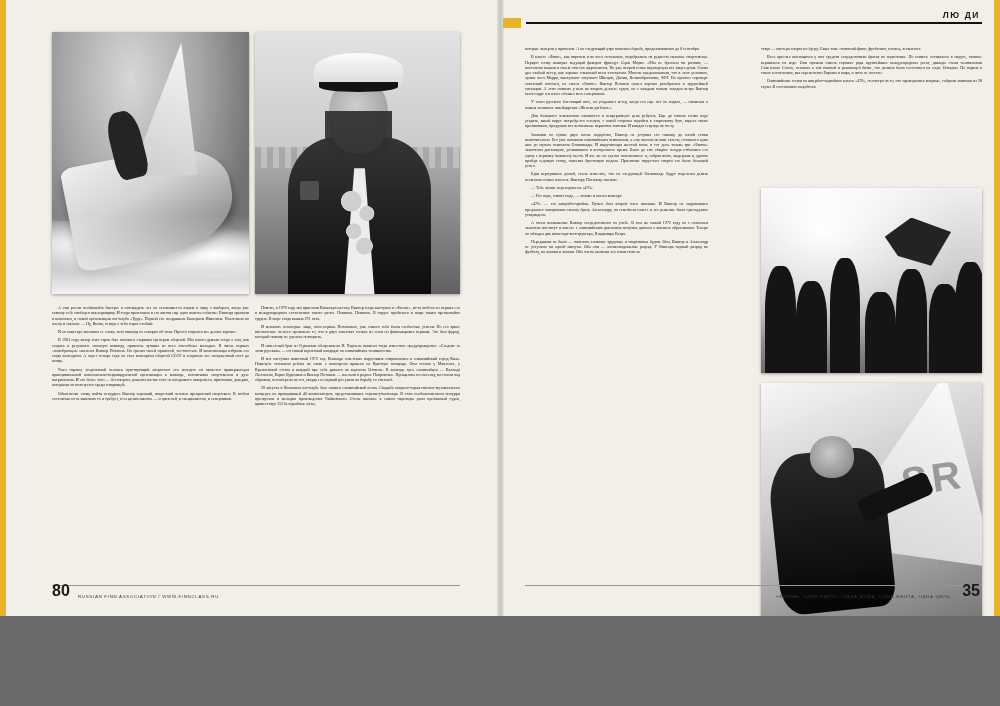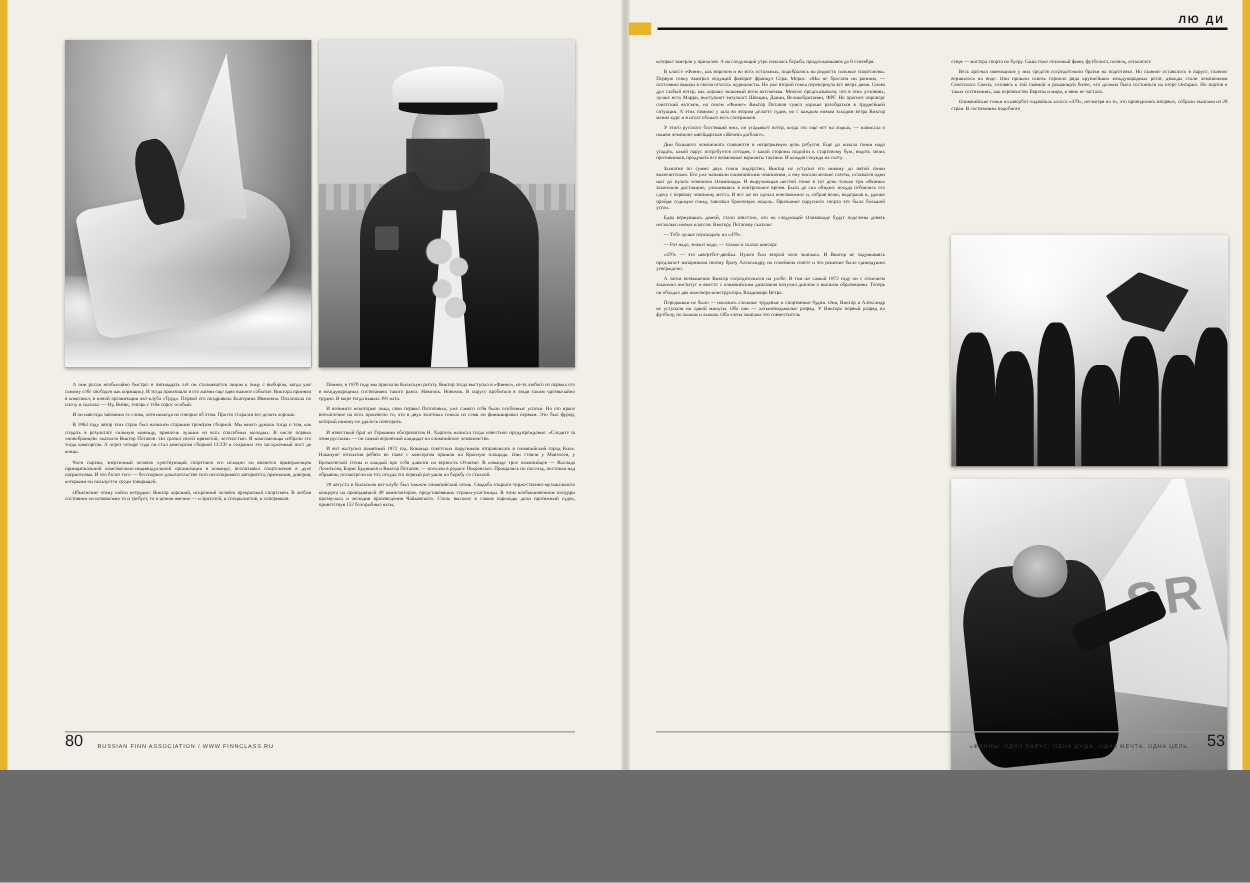--- a/index.html
+++ b/index.html
@@ -207,21 +207,21 @@
   #lc2{left:255px;top:305px;width:205px;height:355px;}
   
   #rc1{left:525px;top:46px;width:183px;height:610px;}
   #rc-mid{left:722px;top:46px;width:175px;height:130px;}
   #rc-right{left:761px;top:46px;width:221px;height:132px;}
 
   
   .folio{
     position:absolute;bottom:16px;
     font-family:"Liberation Sans",sans-serif;
-    font-size:13px;font-weight:normal;color:#1a1a1a;
+    font-size:16px;font-weight:bold;color:#1a1a1a;
   }
   .folio.l{left:52px;}
   .folio.r{right:20px;}
   .folio-rule{
     position:absolute;height:1px;background:#9a968c;
   }
   .folio-rule.l{left:52px;width:408px;bottom:30px;}
   .folio-rule.r{left:525px;width:457px;bottom:30px;}
   .footer-note{
     position:absolute;bottom:17px;
@@ -326,17 +326,17 @@
 
   <div class="col" id="rc-right">
     <p class="noind">ствуя — мастера спорта по буеру. Саша тоже отличный финн, футболист, пловец, легкоатлет.</p>
     <p>Весь арсенал имеющихся у них средств сосредоточили братья на подготовке. Но главное оставалось в парусе, главное вершилось на воде. Они прошли сквозь горнило ряда крупнейших международных регат, дважды стали чемпионами Советского Союза, готовясь к той главной и решающей битве, что должна была состояться на озере Онтарио. Но портов в таких состязаниях, как перевенство Европы и мира, и явно не застало.</p>
     <p>Олимпийские гонки на швербот-ладвойках класса «470», несмотря на то, что проводились впервые, собрали экипажи из 28 стран. В соcтязаниях подобного</p>
   </div>
 
   <div class="folio-rule l"></div>
   <div class="folio-rule r"></div>
   <div class="folio l">80</div>
-  <div class="folio r">53</div>
+  <div class="folio r">35</div>
   <div class="footer-note l">RUSSIAN FINN ASSOCIATION / WWW.FINNCLASS.RU</div>
   <div class="footer-note r">«ФИННЫ: ОДИН ПАРУС, ОДНА ДУША, ОДНА МЕЧТА, ОДНА ЦЕЛЬ...</div>
 
 </div>
 
 </body></html>

